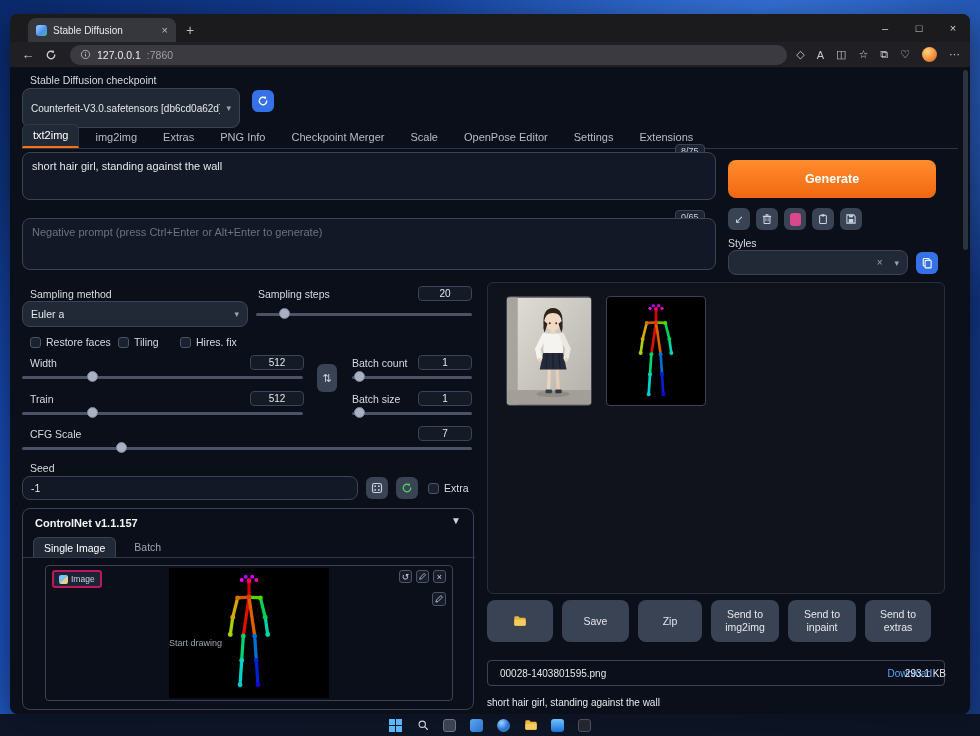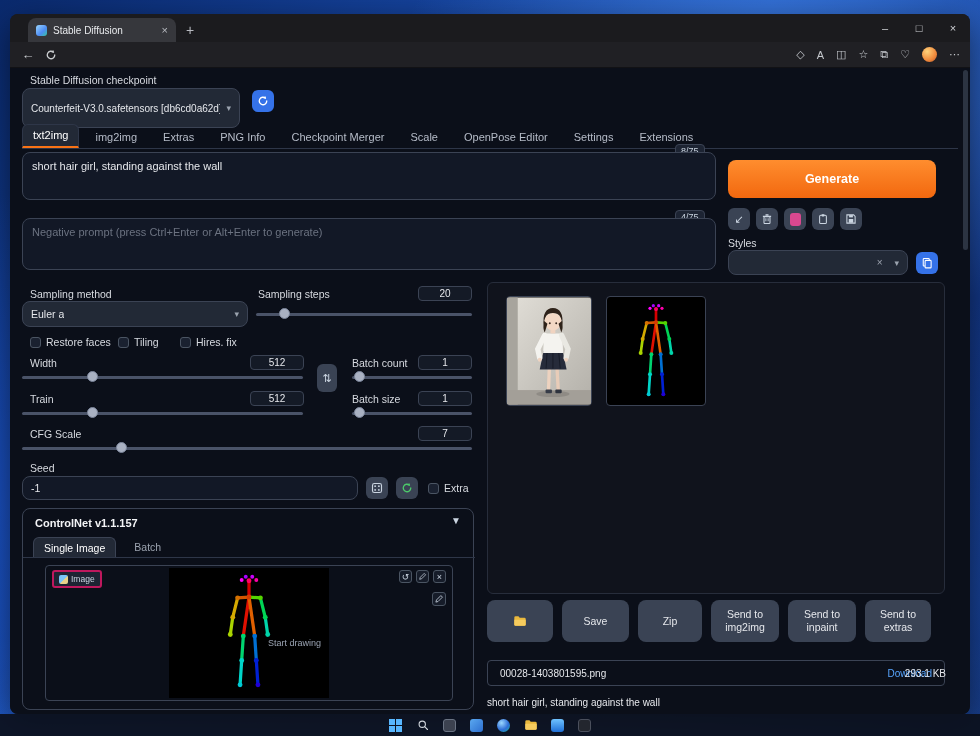--- a/index.html
+++ b/index.html
@@ -209,20 +209,27 @@
       </div>
     </div>
 
     <div class="addressbar">
       <span class="nav">←</span>
       <span class="nav" style="color:#c9cccf">
         <svg class="i12" style="color:#c9cccf">
             <use href="#ic-refresh"></use>
           </svg>
       </span>
+      <div class="urlpill">
+        <svg class="i10" style="color:#b6bac0">
+            <use href="#ic-info"></use>
+          </svg>
+        <span class="host">127.0.0.1</span>
+          <span class="port">:7860</span>
+      </div>
       <div class="baricons">
         <span>◇</span>
         <span>A</span>
         <span>◫</span>
         <span>☆</span>
         <span>⧉</span>
         <span>♡</span>
         <span class="avatar"></span>
         <span>⋯</span>
       </div>
@@ -250,21 +257,21 @@
         <div class="mtab">Scale</div>
         <div class="mtab">OpenPose Editor</div>
         <div class="mtab">Settings</div>
         <div class="mtab">Extensions</div>
       </div>
 
       <div class="abs counter" style="left:665px;top:76px">8/75</div>
       <div class="abs" style="left:12px;top:84px;width:694px;height:48px">
         <textarea class="txtarea" style="">short hair girl, standing against the wall</textarea>
       </div>
-      <div class="abs counter" style="left:665px;top:142px">4/75</div>
+      <div class="abs counter" style="left:665px;top:142px">0/65</div>
       <div class="abs" style="left:12px;top:150px;width:694px;height:52px">
         <textarea class="txtarea" placeholder="Negative prompt (press Ctrl+Enter or Alt+Enter to generate)" style=""></textarea>
       </div>
 
       <div class="abs genbtn" style="left:718px;top:92px;width:208px;height:38px">Generate</div>
       <div class="abs" style="left:718px;top:140px;display:flex;gap:6px">
         <div class="toolbtn">↙</div>
         <div class="toolbtn">
             <svg class="i12">
               <use href="#ic-trash"></use>
@@ -384,21 +391,21 @@
         <div class="abs" style="left:0;top:48px;width:452px;border-top:1px solid #2e3648"></div>
         <div class="abs" style="left:22px;top:56px;width:408px;height:136px;border:1px solid #3b4354;border-radius:4px">
           <div class="abs chip" style="left:6px;top:4px">
             <span class="chipimg"></span>
             <span>Image</span>
           </div>
           <div class="abs" style="left:123px;top:2px;width:160px;height:130px;background:#000;display:flex;align-items:flex-start;justify-content:center">
             <svg width="66" height="122" viewBox="0 0 80 150" style="margin-top:3px">
                 <use href="#pose"></use>
               </svg>
-            <div class="abs" style="left:0;top:70px;width:152px;text-align:right;font-size:9px;color:#9aa3b2">Start drawing</div>
+            <div class="abs" style="left:0;top:70px;width:192px;text-align:left;font-size:9px;color:#9aa3b2">Start drawing</div>
           </div>
           <div class="abs" style="right:6px;top:4px;display:flex;gap:4px">
             <div class="minibtn">↺</div>
             <div class="minibtn">
                 <svg style="width:9px;height:9px">
                   <use href="#ic-pencil"></use>
                 </svg>
               </div>
             <div class="minibtn">×</div>
           </div>

